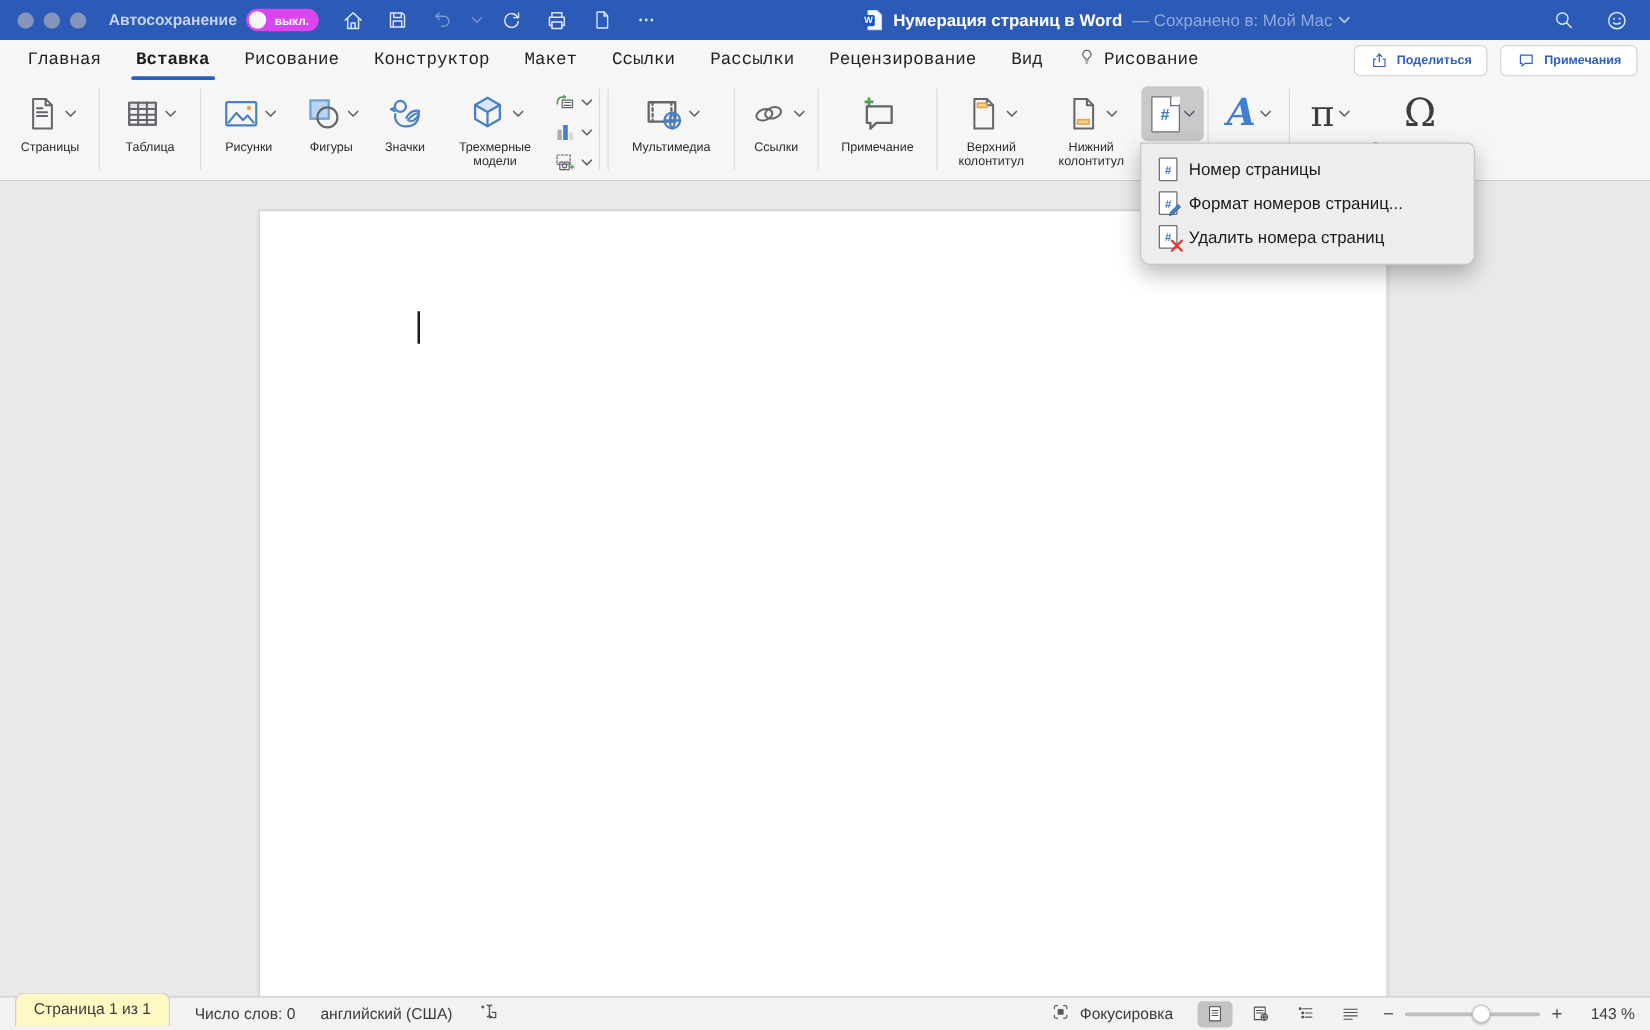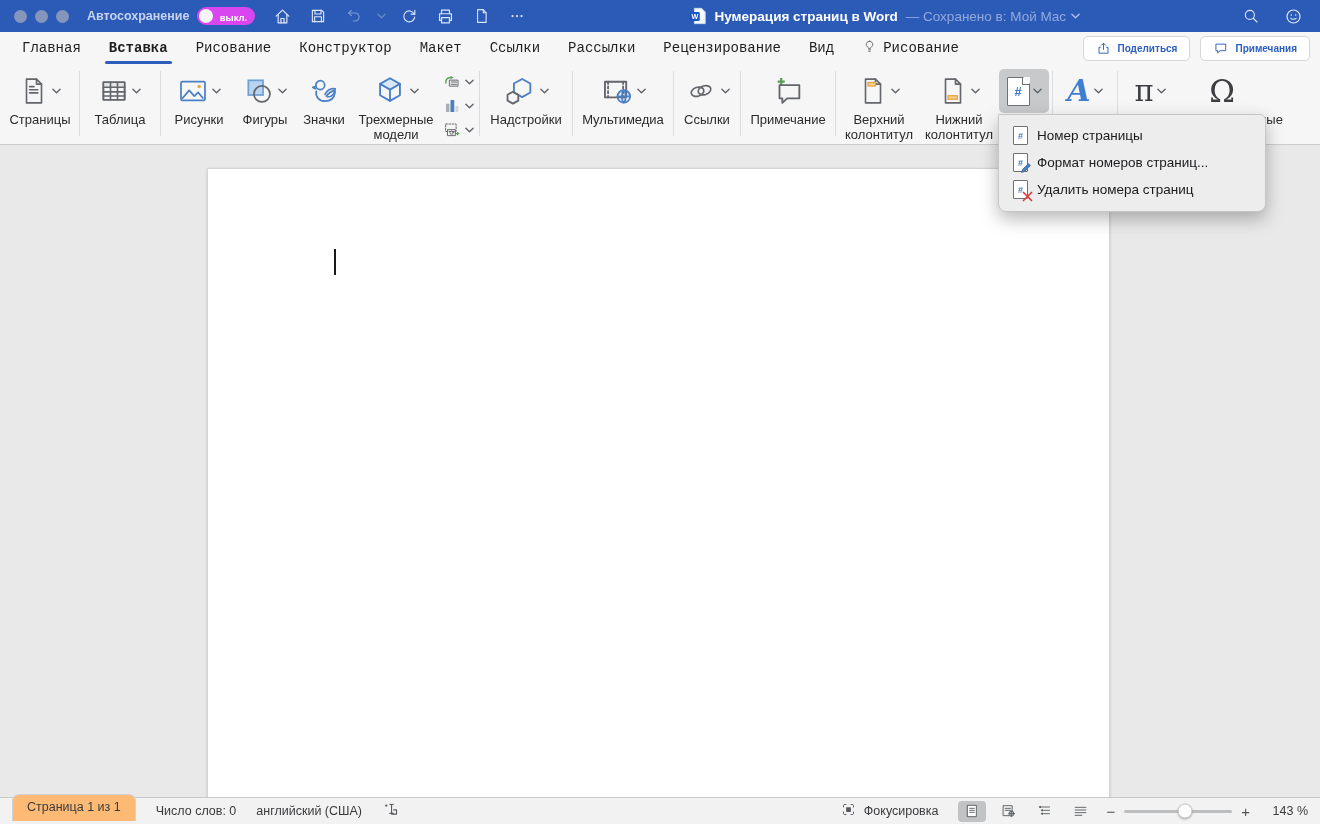--- a/index.html
+++ b/index.html
@@ -43,21 +43,21 @@
   .action-btn { display:flex; align-items:center; gap:6px; background:#fff; border:1px solid #d6d6d8;
     border-radius:5px; padding:4px 12px; font-size:10px; font-weight:700; color:#2b5fc0; }
   .action-btn svg { stroke:#2b5fc0; fill:none; stroke-width:1.5; stroke-linecap:round; stroke-linejoin:round; }
 
   
   .ribbon { position:absolute; left:0; top:64px; width:1320px; height:81px; background:#f6f6f7;
     border-bottom:1px solid #cdcdcf; display:flex; align-items:flex-start; padding:5px 4px 0 4px; }
   .rdiv { width:1px; align-self:stretch; margin:2px 3px 8px 3px; background:#dcdcde; }
   .rbtn { display:flex; flex-direction:column; align-items:center; padding:2px 3px; }
   .rbtn .top { height:40px; display:flex; align-items:center; justify-content:center; gap:3px; }
-  .rbtn .lbl { font-size:13px; color:#2b2b2d; text-align:center; line-height:1.12; margin-top:2px; max-width:84px; }
+  .rbtn .lbl { font-size:10px; color:#2b2b2d; text-align:center; line-height:1.12; margin-top:2px; max-width:84px; }
   .chev { width:9px; height:6px; flex:0 0 auto; }
   .chev polyline { fill:none; stroke:#5f6368; stroke-width:1.5; stroke-linecap:round; stroke-linejoin:round; }
   .ic { fill:none; stroke:#63666a; stroke-width:1.3; stroke-linecap:round; stroke-linejoin:round; }
   .sb { stroke:#4a7fc4; } 
   .stackcol { display:flex; flex-direction:column; gap:2px; padding:2px 2px; }
   .stackrow { display:flex; align-items:center; gap:3px; height:22px; }
   .pressed { background:#c8c9cb; border-radius:5px; }
   .pagenum-wrap { position:relative; }
   .glyphbtn { font-family:"DejaVu Serif", serif; }
   .pageglyph { width:23px; height:29px; background:#fff; border:1.4px solid #6d7074; border-radius:1px;
@@ -81,21 +81,21 @@
   
   .canvas { position:absolute; left:0; top:145px; width:1320px; height:652px; background:#e9e9ea; overflow:hidden; }
   .page { position:absolute; left:207px; top:23px; width:903px; height:640px; background:#fff;
     border:1px solid #d4d4d6; box-shadow:0 1px 3px rgba(0,0,0,.14); }
   .caret { position:absolute; left:126px; top:80px; width:2px; height:26px; background:#1a1a1a; }
 
   
   .statusbar { position:absolute; left:0; top:797px; width:1320px; height:27px; background:#f2f2f3;
     border-top:1px solid #c9c9cb; display:flex; align-items:center; padding:0 12px; gap:20px;
     font-size:12.5px; color:#3b3b3d; }
-  .page-tab { background:#fdba74; border:1px solid #d2d2d4; border-bottom:none; border-radius:7px 7px 0 0;
+  .page-tab { background:#fef9c3; border:1px solid #d2d2d4; border-bottom:none; border-radius:7px 7px 0 0;
     padding:5px 14px 7px; position:relative; top:-4px; }
   .sb-icon svg { stroke:#55585c; fill:none; stroke-width:1.5; stroke-linecap:round; stroke-linejoin:round; }
   .sb-right { margin-left:auto; display:flex; align-items:center; gap:12px; }
   .focus-group { display:flex; align-items:center; gap:7px; margin-right:8px; }
   .viewbtns { display:flex; align-items:center; gap:8px; }
   .viewbtn { width:28px; height:21px; display:flex; align-items:center; justify-content:center; border-radius:4px; }
   .viewbtn.sel { background:#c2c3c5; }
   .viewbtn svg { stroke:#4f5255; fill:none; stroke-width:1.3; stroke-linecap:round; stroke-linejoin:round; }
   .zoomer { display:flex; align-items:center; gap:9px; }
   .zsign { font-size:15px; color:#4f5255; }
@@ -379,32 +379,20 @@
         <path d="M19.5 14.5v4.6M17.2 16.8h4.6" stroke="#55a059" stroke-width="1.6" fill="none"></path>
       </svg>
       <svg class="chev" viewBox="0 0 10 6">
           <polyline points="1,1 5,5 9,1"></polyline>
         </svg>
     </div>
   </div>
 
   <div class="rdiv"></div>
 
-  <div class="rbtn" style="width:86px">
-    <div class="top">
-      <svg width="34" height="34" viewBox="0 0 24 24">
-        <path class="ic sb" d="M13.5 3.5l5.8 3.2v6.4l-5.8 3.2-5.8-3.2V6.7z" fill="#fff"></path>
-        <path class="ic" d="M7 12.5l3.8 2.1v4.2L7 20.9l-3.8-2.1v-4.2z" fill="#fff"></path>
-      </svg>
-      <svg class="chev" viewBox="0 0 10 6">
-          <polyline points="1,1 5,5 9,1"></polyline>
-        </svg>
-    </div>
-    <div class="lbl">Надстройки</div>
-  </div>
 
   <div class="rdiv"></div>
 
   <div class="rbtn" style="width:94px">
     <div class="top">
       <svg width="34" height="34" viewBox="0 0 24 24">
         <rect x="3.5" y="5.5" width="15" height="11" class="ic" fill="#fff"></rect>
         <path class="ic" d="M5.7 5.5v11M16.3 5.5v11" stroke-dasharray="1.5 1.8"></path>
         <circle cx="16.8" cy="15.8" r="4.4" class="ic sb" fill="#fff"></circle>
         <path class="ic sb" d="M12.4 15.8h8.8M16.8 11.4c1.7 1.3 1.7 7.5 0 8.8M16.8 11.4c-1.7 1.3-1.7 7.5 0 8.8"></path>

